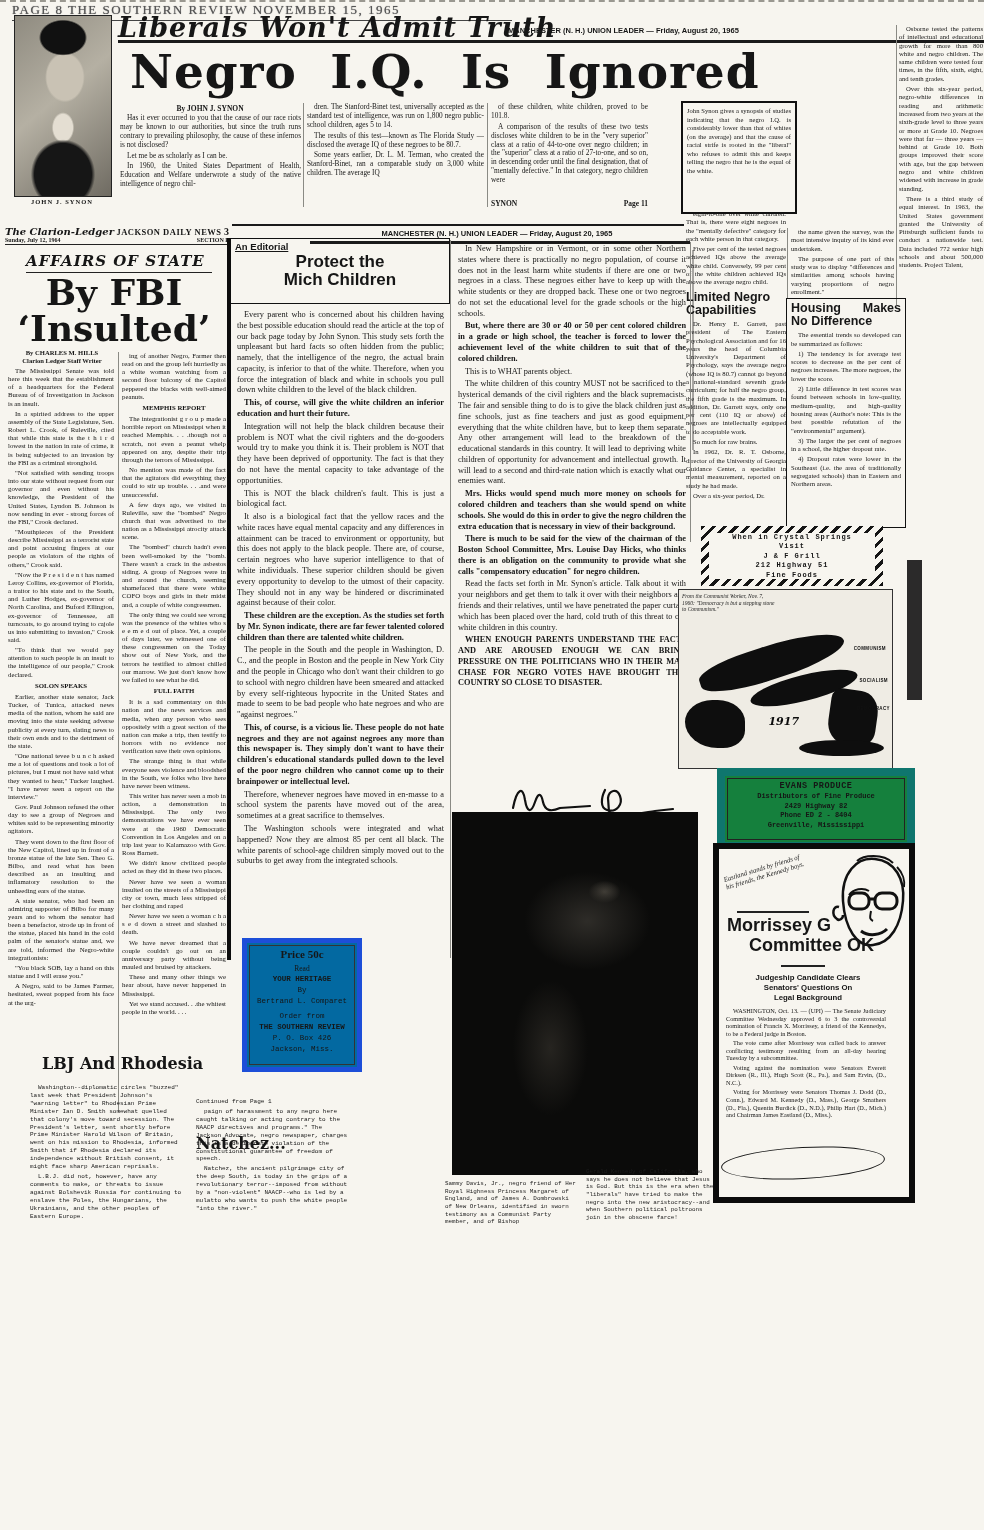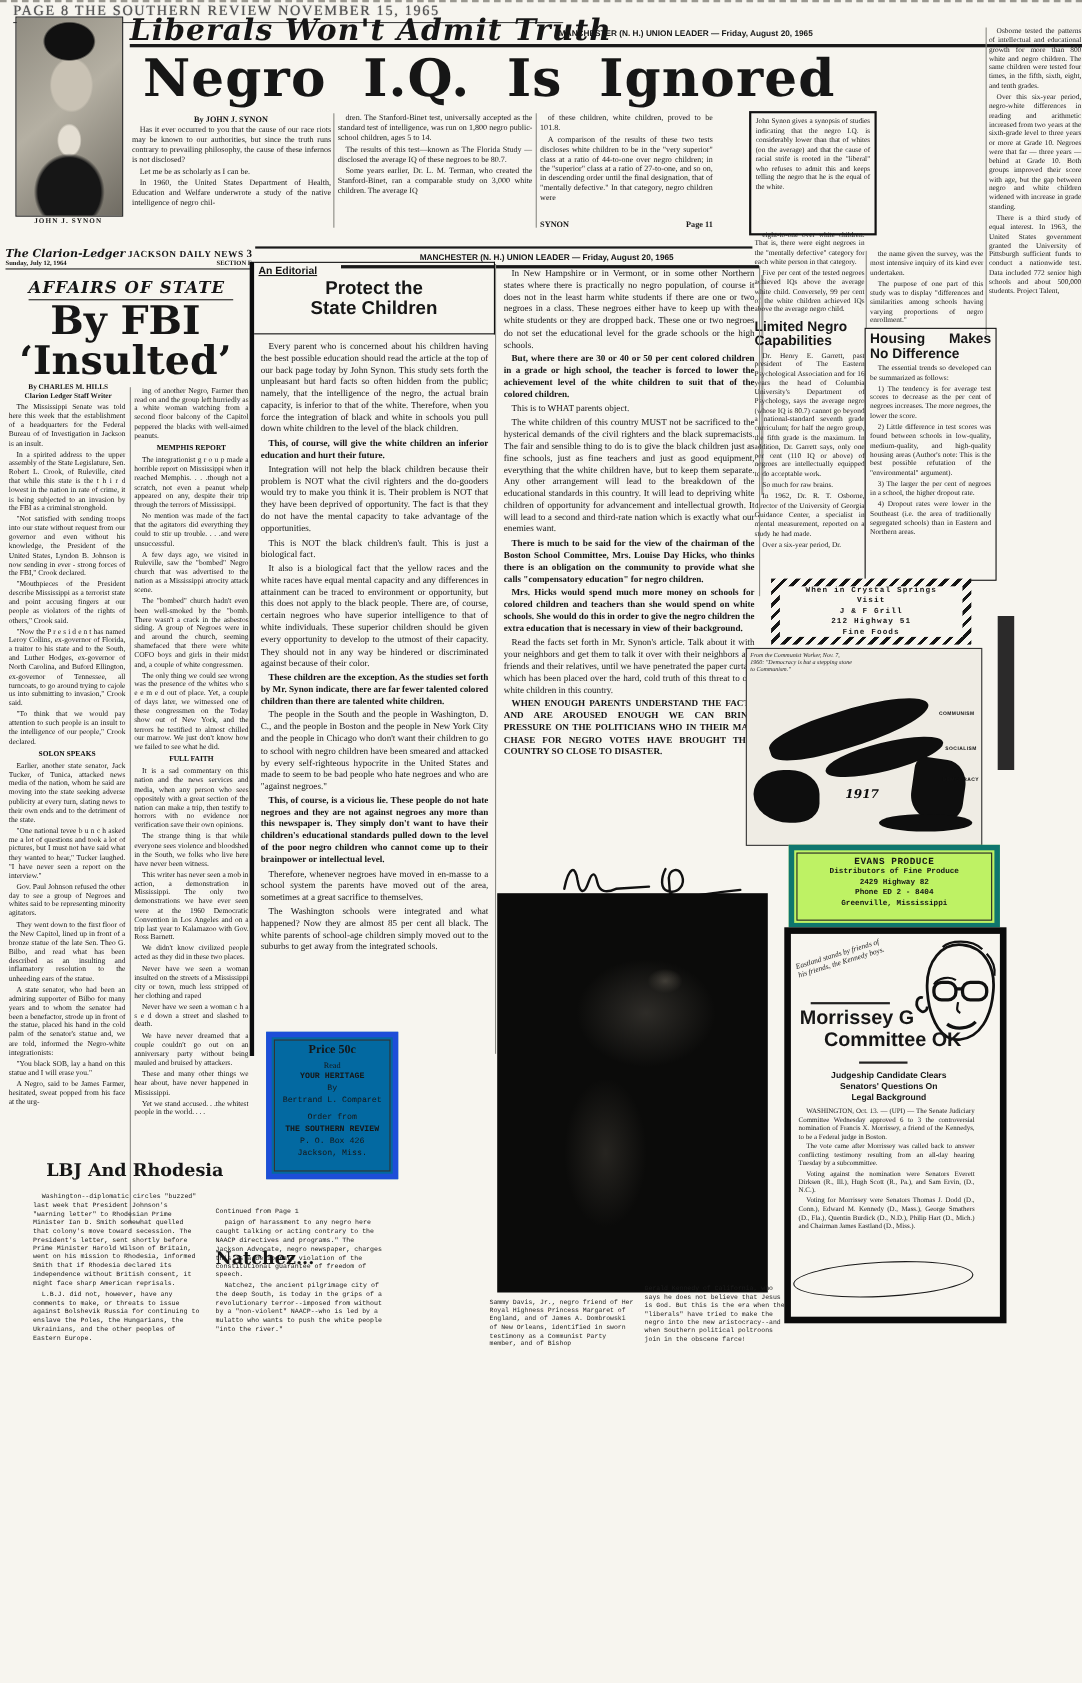--- a/index.html
+++ b/index.html
@@ -101,21 +101,21 @@
   
   .cartoon{left:678px;top:589px;width:213px;height:178px;border:1px solid #333;background:#efece4;overflow:hidden;}
   .cartoon .cap{position:absolute;left:3px;top:3px;width:95px;font-size:5.5px;line-height:1.2;
     font-style:italic;color:#222;}
   .blob{position:absolute;background:#0e0e0e;}
   .cart-label{position:absolute;font-size:4.5px;font-weight:700;color:#111;
     font-family:"Liberation Sans",sans-serif;letter-spacing:.4px;}
   .year1917{position:absolute;left:42%;top:70%;font-size:11px;font-weight:700;font-style:italic;
     font-family:"DejaVu Serif",serif;color:#0d0d0d;}
   
-  .evans{left:717px;top:768px;width:182px;height:66px;border:5px solid #0f766e;background:#bef264;}
+  .evans{left:717px;top:768px;width:182px;height:66px;border:8px solid #0f766e;background:#15803d;}
   .evans .inner{margin:2px;border:1px solid #222;height:calc(100% - 6px);text-align:center;
     font-family:"Liberation Mono",monospace;font-weight:700;font-size:7px;line-height:1.35;overflow:hidden;}
   .evans .t{font-size:8.5px;letter-spacing:.5px;margin-top:2px;}
   
   .morri{left:713px;top:843px;width:190px;height:348px;border:6px solid #0b0b0b;background:#f7f5ef;overflow:hidden;}
   .hand{position:absolute;left:4px;top:14px;width:88px;font-size:6.8px;line-height:1.15;
     font-style:italic;transform:rotate(-17deg);color:#222;}
   .morri-headline{position:absolute;left:8px;top:66px;width:170px;
     font-family:"Liberation Sans",sans-serif;font-weight:700;font-size:18px;line-height:1.12;}
   .morri-headline .l2{margin-left:22px;}
@@ -266,42 +266,42 @@
       <p>Yet we stand accused. . .the whitest people in the world. . . .</p>
     </div>
 
   <div class="abs ed-leftbar"></div>
   <div class="vrule" style="left:450px;top:240px;height:718px;"></div>
   <div class="vrule" style="left:690px;top:242px;height:300px;"></div>
   <div class="abs ed-headbox">
     <div class="ed-kicker">An Editorial</div>
     <div class="ed-title">
       <div>Protect the</div>
-      <div>State Children</div>
+      <div>Mich Children</div>
     </div>
   </div>
   <div class="abs ed-col jtext" style="left:237px;top:310px;width:207px;height:624px;">
       <p>Every parent who is concerned about his children having the best possible education should read the article at the top of our back page today by John Synon. This study sets forth the unpleasant but hard facts so often hidden from the public; namely, that the intelligence of the negro, the actual brain capacity, is inferior to that of the white. Therefore, when you force the integration of black and white in schools you pull down white children to the level of the black children.</p>
       <p class="p-bold">This, of course, will give the white children an inferior education and hurt their future.</p>
       <p>Integration will not help the black children because their problem is NOT what the civil righters and the do-gooders would try to make you think it is. Their problem is NOT that they have been deprived of opportunity. The fact is that they do not have the mental capacity to take advantage of the opportunities.</p>
       <p>This is NOT the black children's fault. This is just a biological fact.</p>
       <p>It also is a biological fact that the yellow races and the white races have equal mental capacity and any differences in attainment can be traced to environment or opportunity, but this does not apply to the black people. There are, of course, certain negroes who have superior intelligence to that of white individuals. These superior children should be given every opportunity to develop to the utmost of their capacity. They should not in any way be hindered or discriminated against because of their color.</p>
       <p class="p-bold">These children are the exception. As the studies set forth by Mr. Synon indicate, there are far fewer talented colored children than there are talented white children.</p>
       <p>The people in the South and the people in Washington, D. C., and the people in Boston and the people in New York City and the people in Chicago who don't want their children to go to school with negro children have been smeared and attacked by every self-righteous hypocrite in the United States and made to seem to be bad people who hate negroes and who are "against negroes."</p>
       <p class="p-bold">This, of course, is a vicious lie. These people do not hate negroes and they are not against negroes any more than this newspaper is. They simply don't want to have their children's educational standards pulled down to the level of the poor negro children who cannot come up to their brainpower or intellectual level.</p>
       <p>Therefore, whenever negroes have moved in en-masse to a school system the parents have moved out of the area, sometimes at a great sacrifice to themselves.</p>
       <p>The Washington schools were integrated and what happened? Now they are almost 85 per cent all black. The white parents of school-age children simply moved out to the suburbs to get away from the integrated schools.</p>
     </div>
   <div class="abs ed-col jtext" style="left:458px;top:244px;width:228px;height:532px;">
       <p>In New Hampshire or in Vermont, or in some other Northern states where there is practically no negro population, of course it does not in the least harm white students if there are one or two negroes in a class. These negroes either have to keep up with the white students or they are dropped back. These one or two negroes do not set the educational level for the grade schools or the high schools.</p>
       <p class="p-bold">But, where there are 30 or 40 or 50 per cent colored children in a grade or high school, the teacher is forced to lower the achievement level of the white children to suit that of the colored children.</p>
       <p>This is to WHAT parents object.</p>
       <p>The white children of this country MUST not be sacrificed to the hysterical demands of the civil righters and the black supremacists. The fair and sensible thing to do is to give the black children just as fine schools, just as fine teachers and just as good equipment, everything that the white children have, but to keep them separate. Any other arrangement will lead to the breakdown of the educational standards in this country. It will lead to depriving white children of opportunity for advancement and intellectual growth. It will lead to a second and third-rate nation which is exactly what our enemies want.</p>
+      <p class="p-bold">Mrs. Hicks would spend much more money on schools for colored children and teachers than she would spend on white schools. She would do this in order to give the negro children the extra education that is necessary in view of their background.</p>
       <p class="p-bold">There is much to be said for the view of the chairman of the Boston School Committee, Mrs. Louise Day Hicks, who thinks there is an obligation on the community to provide what she calls "compensatory education" for negro children.</p>
-      <p class="p-bold">Mrs. Hicks would spend much more money on schools for colored children and teachers than she would spend on white schools. She would do this in order to give the negro children the extra education that is necessary in view of their background.</p>
       <p>Read the facts set forth in Mr. Synon's article. Talk about it with your neighbors and get them to talk it over with their neighbors and friends and their relatives, until we have penetrated the paper curtain which has been placed over the hard, cold truth of this threat to our white children in this country.</p>
       <p class="p-caps">WHEN ENOUGH PARENTS UNDERSTAND THE FACTS AND ARE AROUSED ENOUGH WE CAN BRING PRESSURE ON THE POLITICIANS WHO IN THEIR MAD CHASE FOR NEGRO VOTES HAVE BROUGHT THIS COUNTRY SO CLOSE TO DISASTER.</p>
     </div>
   <div class="abs sig-wrap">
     <svg width="185" height="48" viewBox="0 0 185 48">
       <path d="M8,30 C12,10 18,8 20,22 C22,34 26,36 30,24 C33,15 36,14 38,24 C40,33 46,34 55,30 L85,28" fill="none" stroke="#111" stroke-width="2.2" stroke-linecap="round"></path>
       <path d="M100,12 C96,20 95,30 102,32 C112,35 118,26 115,18 C112,10 104,12 103,20 L104,34 C110,40 130,36 150,33 L168,31" fill="none" stroke="#111" stroke-width="2.2" stroke-linecap="round"></path>
     </svg>
     <div class="pub-label">Publisher</div>
   </div>

